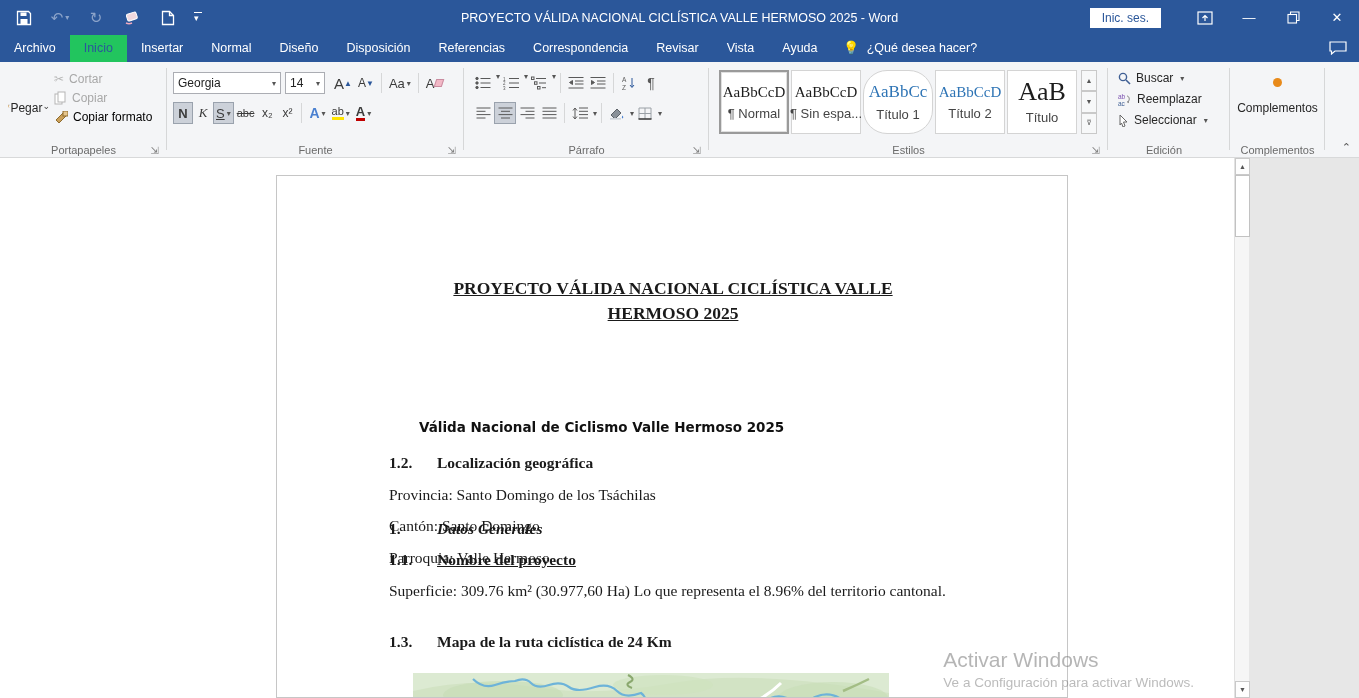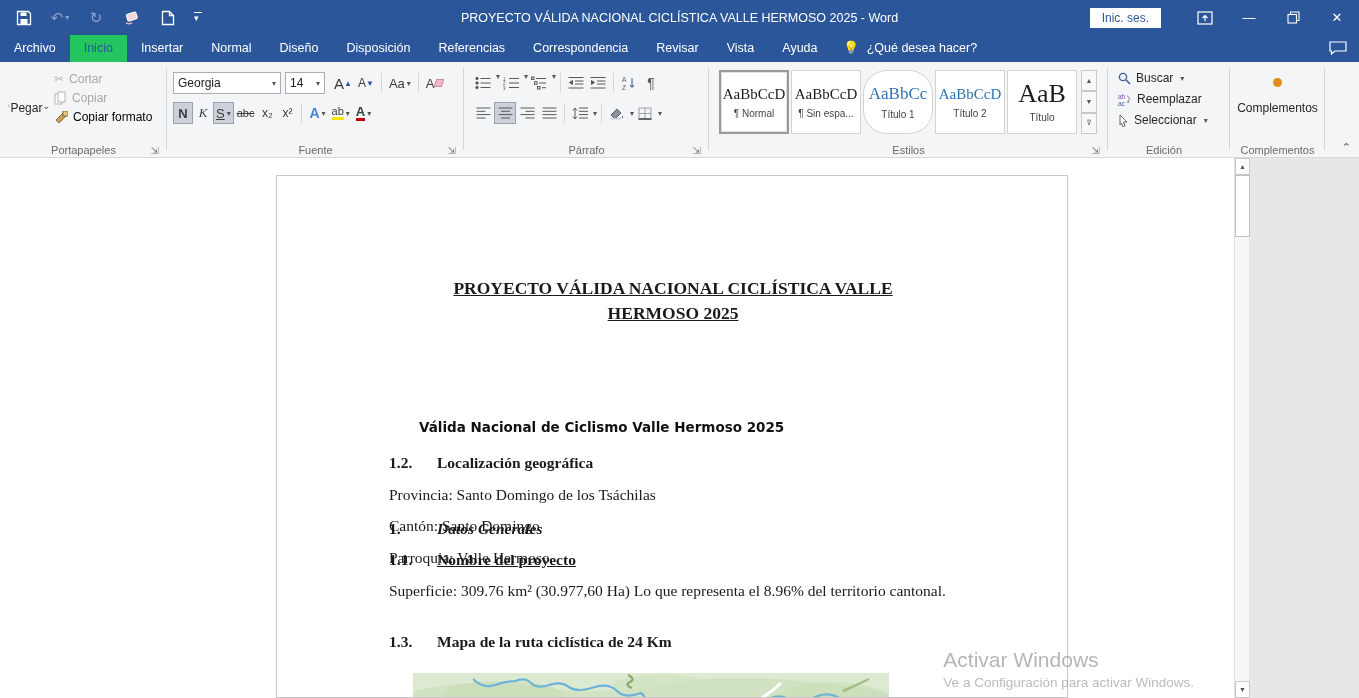--- a/index.html
+++ b/index.html
@@ -59,21 +59,21 @@
   .pic { width:22px; height:22px; display:inline-flex; align-items:center; justify-content:center; cursor:pointer; border:1px solid transparent; }
   .pic.pressed { background:#ccd1d9; border-color:#9aa2ad; }
   .pic svg { display:block; }
 
   
   .style-card { position:absolute; top:8px; width:70px; height:64px; background:#fff; border:1px solid #d4d4d4; display:flex; flex-direction:column; align-items:center; justify-content:center; cursor:pointer; }
   .style-card.sel { border:2px solid #9a9a9a; box-shadow:0 0 0 1px #e0e0e0 inset; }
   .sprev { font-family:"Liberation Serif", serif; font-size:15px; color:#1d1d1d; white-space:nowrap; }
   .sprev.blue { color:#2e74b5; }
   .sprev.big { font-size:26px; line-height:1; }
-  .slab { font-size:10px; color:#444; margin-top:5px; white-space:nowrap; }
+  .slab { font-size:13px; color:#444; margin-top:5px; white-space:nowrap; }
   .sscroll { position:absolute; top:8px; width:16px; height:64px; display:flex; flex-direction:column; }
   .sscroll div { flex:1; border:1px solid #c9c9c9; background:#f7f8f9; font-size:7px; display:flex; align-items:center; justify-content:center; color:#555; cursor:pointer; }
 
   
   .ed-item { display:flex; align-items:center; gap:5px; font-size:12px; color:#262626; cursor:pointer; margin-bottom:7px; }
 
   .addin-btn { position:absolute; left:0; right:0; top:10px; display:flex; flex-direction:column; align-items:center; gap:14px; cursor:pointer; font-size:12px; color:#262626; }
   .addin-dot { width:9px; height:9px; border-radius:50%; background:#e88a1a; margin-top:6px; }
   .collapse-ribbon { position:absolute; right:8px; bottom:3px; font-size:11px; color:#555; cursor:pointer; }
 

